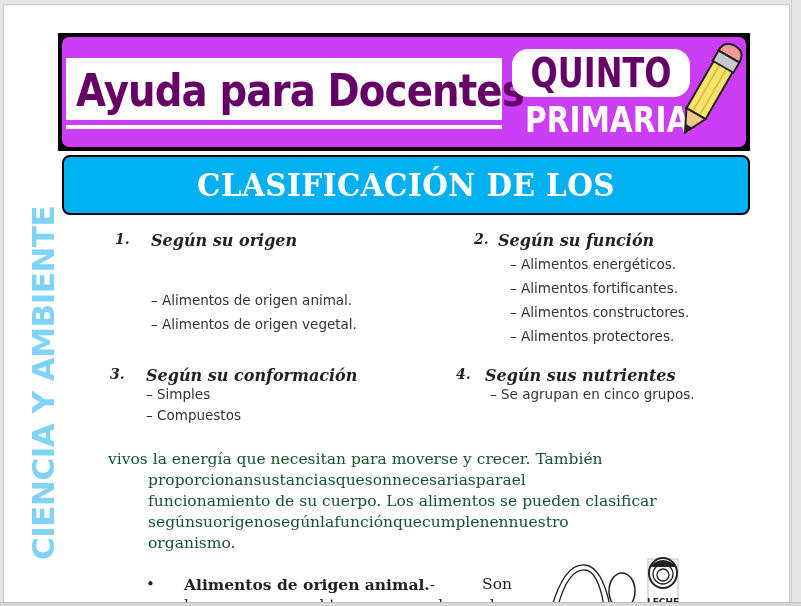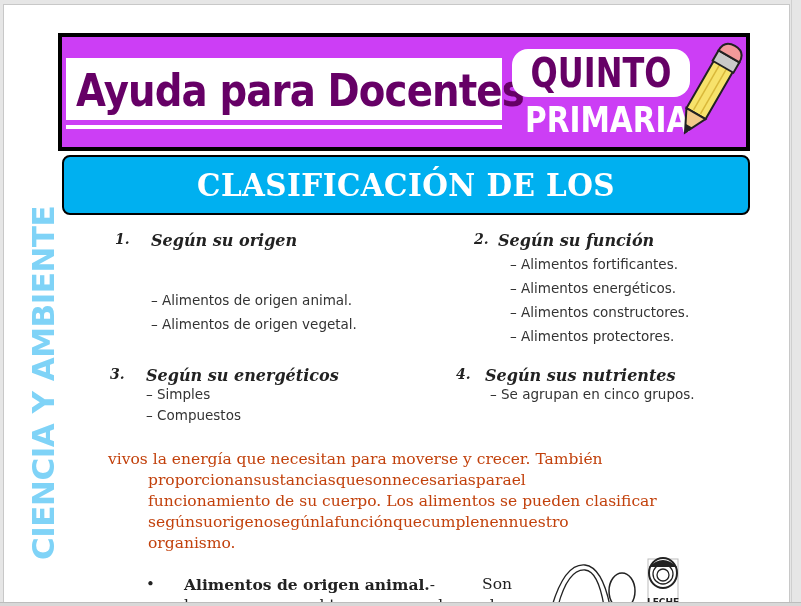--- a/index.html
+++ b/index.html
@@ -4,21 +4,21 @@
 <style>
   * { box-sizing: border-box; margin: 0; padding: 0; }
   html, body { width: 801px; height: 606px; overflow: hidden; background: #e6e6e6; }
   .viewport { position: absolute; left: 0; top: 0; width: 801px; height: 606px; background: #e6e6e6; }
   .page { position: absolute; left: 3px; top: 4px; width: 787px; height: 620px; background: #ffffff; border: 1px solid #c8c8c8; overflow: hidden; }
   .right-scroll-edge { position: absolute; right: 0; top: 0; width: 10px; height: 606px; background: #e6e6e6; border-left: 1px solid #cfcfcf; }
   .bottom-edge { position: absolute; left: 0; top: 602px; width: 801px; height: 4px; background: #d8d8d8; border-top: 1px solid #bdbdbd; }
 
   
   .banner { position: absolute; left: 58px; top: 33px; width: 692px; height: 118px; background: #000; padding: 4px; }
-  .banner-inner { position: relative; width: 100%; height: 100%; background: #cc3ef5; }
+  .banner-inner { position: relative; width: 100%; height: 100%; background: #cc3ef5; border-radius: 7px; }
   .banner-white { position: absolute; left: 4px; top: 18px; width: 436px; height: 74px; background: #ffffff; border-top: 3px solid #cc3ef5; }
   .banner-stripe-top { position: absolute; left: 4px; top: 14px; width: 436px; height: 5px; background: #cc3ef5; }
   .banner-stripe-bot { position: absolute; left: 4px; top: 83px; width: 436px; height: 5px; background: #cc3ef5; }
   .banner-title { position: absolute; left: 14px; top: 22px; width: 420px; height: 64px; font-family: "DejaVu Sans", sans-serif; font-weight: bold; font-size: 44px; color: #660066; letter-spacing: -1px; line-height: 64px; transform: scaleX(0.88); transform-origin: left center; white-space: nowrap; }
   .grade-pill { position: absolute; left: 450px; top: 12px; width: 178px; height: 48px; background: #ffffff; border-radius: 16px; }
   .grade-top { position: absolute; left: 450px; top: 10px; width: 178px; height: 52px; font-family: "DejaVu Sans", sans-serif; font-weight: bold; font-size: 40px; color: #660066; text-align: center; line-height: 52px; transform: scaleX(0.8); transform-origin: center; }
   .grade-bot { position: absolute; left: 446px; top: 60px; width: 190px; height: 46px; font-family: "DejaVu Sans", sans-serif; font-weight: bold; font-size: 36px; color: #ffffff; text-align: center; line-height: 46px; transform: scaleX(0.82); transform-origin: center; }
   .pencil { position: absolute; left: 612px; top: 2px; width: 70px; height: 104px; }
 
   
@@ -53,21 +53,21 @@
   .cls3 .items { left: 36px; top: 18px; }
   .cls3 .items li { height: 21px; line-height: 20px; }
 
   .cls4 { left: 456px; top: 366px; }
   .cls4 .num { left: 0; }
   .cls4 .head { left: 29px; }
   .cls4 .items { left: 34px; top: 18px; }
   .cls4 .items li { height: 21px; line-height: 20px; }
 
   
-  .para { position: absolute; left: 108px; top: 449px; width: 595px; font-family: "DejaVu Serif", serif; font-size: 15.5px; line-height: 21px; color: #c2410c; }
+  .para { position: absolute; left: 108px; top: 449px; width: 595px; font-family: "DejaVu Serif", serif; font-size: 15.5px; line-height: 21px; color: #14532d; }
   .para .line { display: block; white-space: nowrap; height: 21px; }
   .para .indent { padding-left: 40px; }
   .para .just { display: flex; }
 
   .bullet-block { position: absolute; left: 146px; top: 574px; width: 370px; font-family: "DejaVu Serif", serif; font-size: 15.5px; line-height: 21px; color: #222; }
   .bullet-dot { position: absolute; left: 0; top: 0; font-size: 15px; }
   .bullet-line1 { position: absolute; left: 38px; top: 0; width: 328px; display: flex; justify-content: space-between; white-space: nowrap; }
   .bullet-line2 { position: absolute; left: 38px; top: 21px; width: 328px; display: flex; justify-content: space-between; white-space: nowrap; }
   .bold { font-weight: bold; }
 
@@ -114,30 +114,30 @@
     <ul class="items">
       <li>– Alimentos de origen animal.</li>
       <li>– Alimentos de origen vegetal.</li>
     </ul>
   </div>
 
   <div class="cls cls2">
     <span class="num">2.</span>
     <span class="head">Según su función</span>
     <ul class="items">
+      <li>– Alimentos energéticos.</li>
       <li>– Alimentos fortificantes.</li>
-      <li>– Alimentos energéticos.</li>
       <li>– Alimentos constructores.</li>
       <li>– Alimentos protectores.</li>
     </ul>
   </div>
 
   <div class="cls cls3">
     <span class="num">3.</span>
-    <span class="head">Según su energéticos</span>
+    <span class="head">Según su conformación</span>
     <ul class="items">
       <li>– Simples</li>
       <li>– Compuestos</li>
     </ul>
   </div>
 
   <div class="cls cls4">
     <span class="num">4.</span>
     <span class="head">Según sus nutrientes</span>
     <ul class="items">

